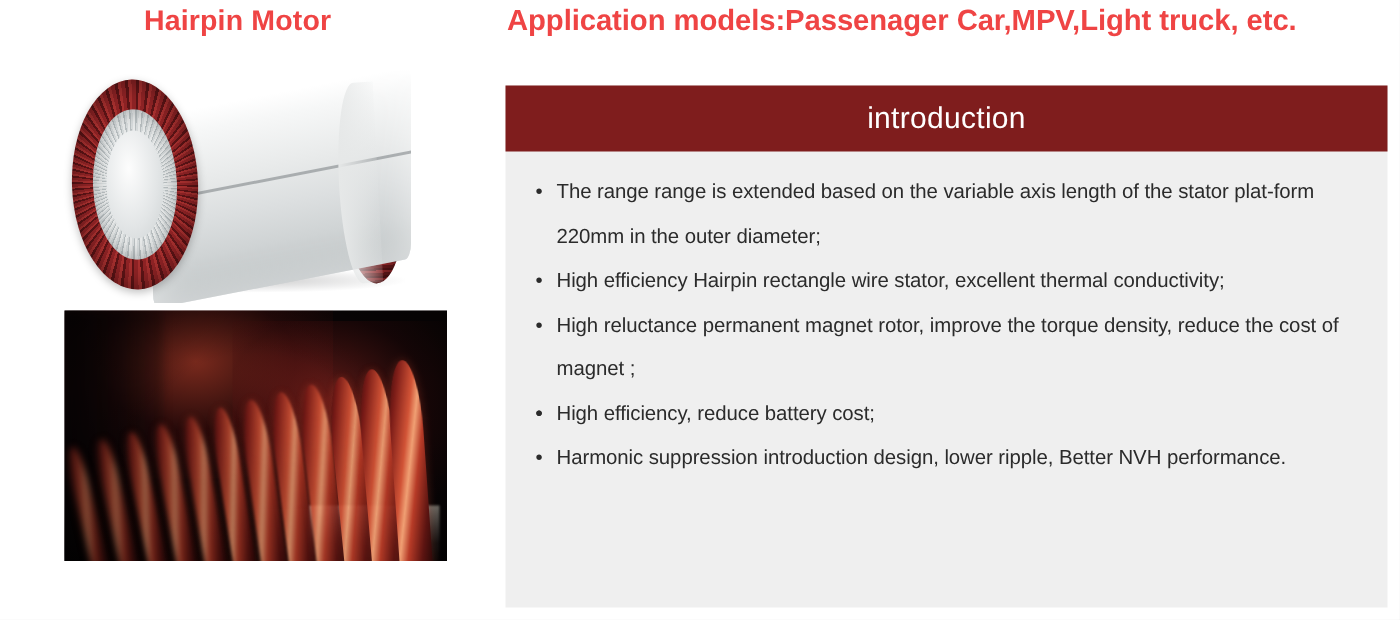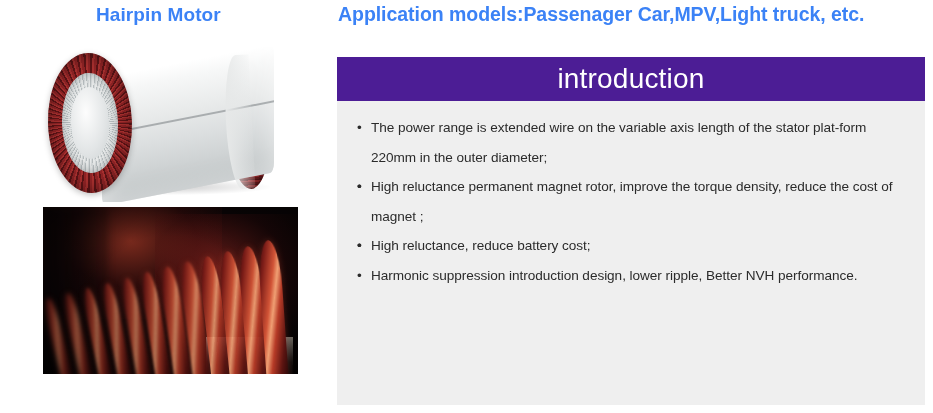--- a/index.html
+++ b/index.html
@@ -12,21 +12,21 @@
     height: 413px;
     position: relative;
     overflow: hidden;
     font-family: "Liberation Sans", sans-serif;
     -webkit-font-smoothing: antialiased;
   }
 
   
   .title {
     position: absolute;
-    color: #3b82f6;
+    color: #ef4444;
     font-weight: bold;
     white-space: nowrap;
   }
   #title-left {
     left: 96px;
     top: 4px;
     font-size: 19px;
     letter-spacing: 0.1px;
   }
   #title-right {
@@ -236,23 +236,23 @@
     width: 588px;
     height: 348px;
     background: #efefef;
   }
   #intro-header {
     position: absolute;
     left: 337px;
     top: 57px;
     width: 588px;
     height: 44px;
-    background: #4c1d95;
+    background: #7f1d1d;
     color: #ffffff;
-    font-size: 28px;
+    font-size: 20px;
     display: flex;
     align-items: center;
     justify-content: center;
     letter-spacing: 0.2px;
   }
   #intro-list {
     position: absolute;
     left: 355px;
     top: 113px;
     width: 560px;
@@ -317,19 +317,19 @@
   </div>
 </div>
 
 <div id="intro-panel"></div>
 
 <div id="intro-header">
   <span>introduction</span>
 </div>
 
 <ul id="intro-list">
-    <li class="intro-item"><span class="dot">•</span><span>The power range is extended wire on the variable axis length of the stator plat-form 220mm in the outer diameter;</span></li>
-    <li class="intro-item"><span class="dot">•</span></li>
+    <li class="intro-item"><span class="dot">•</span><span>The range range is extended based on the variable axis length of the stator plat-form 220mm in the outer diameter;</span></li>
+    <li class="intro-item"><span class="dot">•</span><span>High efficiency Hairpin rectangle wire stator, excellent thermal conductivity;</span></li>
     <li class="intro-item"><span class="dot">•</span><span>High reluctance permanent magnet rotor, improve the torque density, reduce the cost of magnet ;</span></li>
     <li class="intro-item"><span class="dot">•</span></li>
-    <li class="intro-item"><span class="dot">•</span><span>High reluctance, reduce battery cost;</span></li>
+    <li class="intro-item"><span class="dot">•</span><span>High efficiency, reduce battery cost;</span></li>
     <li class="intro-item"><span class="dot">•</span><span>Harmonic suppression introduction design, lower ripple, Better NVH performance.</span></li>
   </ul>
 
 </body></html>

